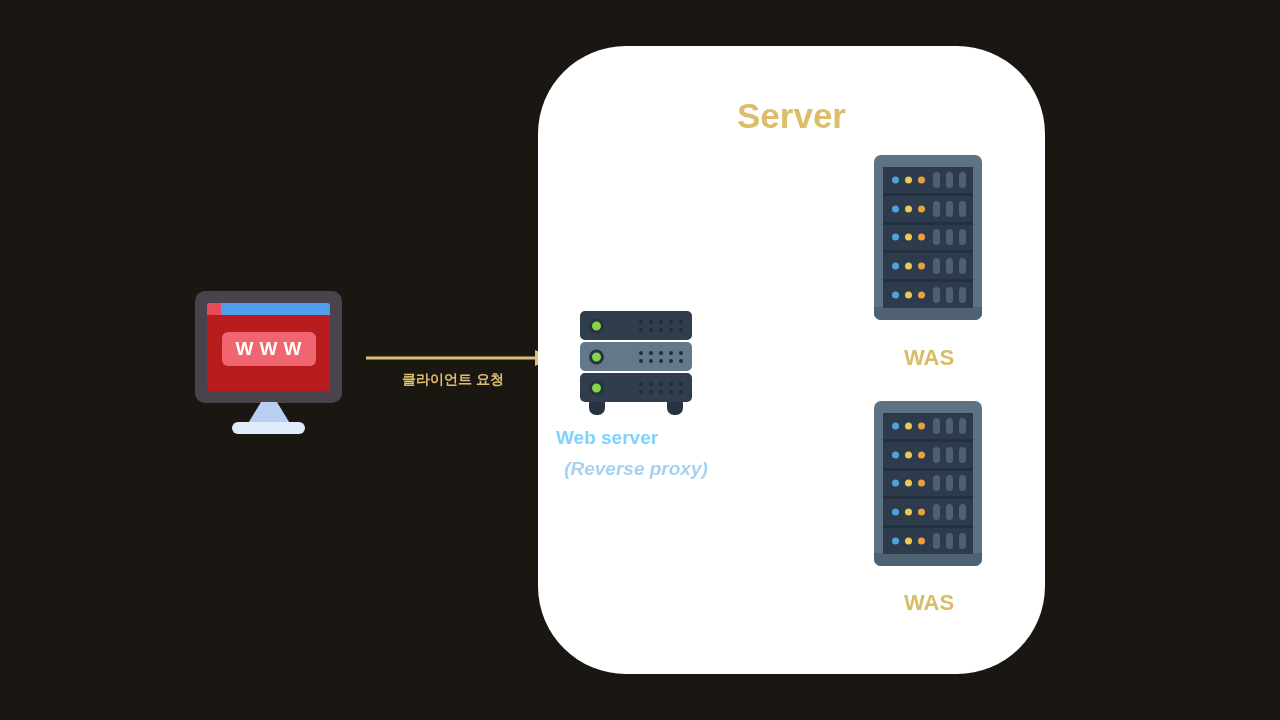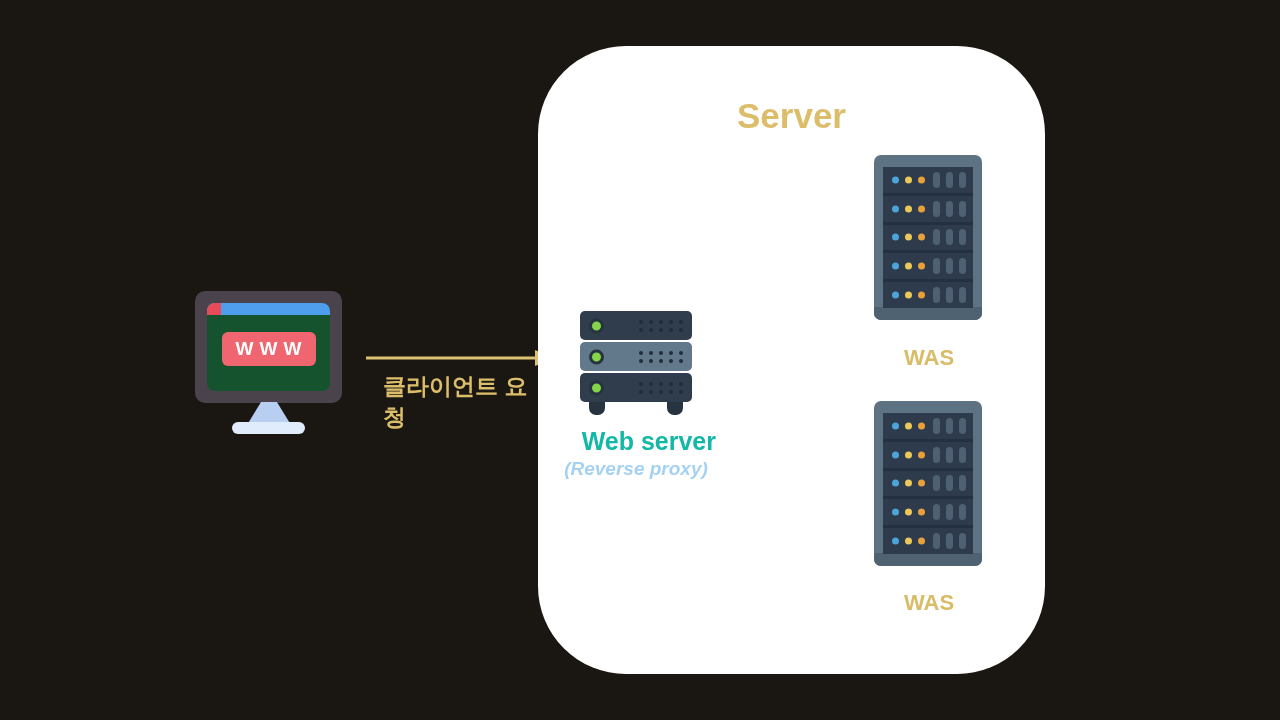--- a/index.html
+++ b/index.html
@@ -4,52 +4,52 @@
 <style>
   html,body{margin:0;padding:0;background:#1a1713;}
   .canvas{
     position:relative;width:1280px;height:720px;overflow:hidden;
     background:#1a1713;font-family:"Liberation Sans","DejaVu Sans",sans-serif;
   }
   
   .monitor-frame{position:absolute;left:195px;top:291px;width:147px;height:112px;
     background:#4b434b;border-radius:10px;}
   .monitor-screen{position:absolute;left:12px;top:12px;right:12px;bottom:12px;
-    background:#14532d;border-radius:8px;overflow:hidden;}
+    background:#b91c1c;border-radius:3px;overflow:hidden;}
   .browser-bar{position:absolute;left:0;top:0;right:0;height:12px;background:#4f9ded;}
   .browser-bar-red{position:absolute;left:0;top:0;width:14px;height:12px;background:#e84b58;}
   .www-box{position:absolute;left:50%;top:29px;transform:translateX(-50%);
     width:94px;height:34px;background:#ef6570;border-radius:6px;
     display:flex;align-items:center;justify-content:center;
     color:#ffffff;font-weight:bold;font-size:19px;letter-spacing:6px;padding-left:6px;box-sizing:border-box;}
   .stand-neck{position:absolute;left:247px;top:402px;width:44px;height:23px;background:#b9cff1;
     clip-path:polygon(32% 0,68% 0,100% 100%,0 100%);}
   .stand-base{position:absolute;left:232px;top:422px;width:73px;height:12px;background:#e0ebfb;border-radius:7px;}
   
   .arrow-layer{position:absolute;left:0;top:0;width:1280px;height:720px;pointer-events:none;}
-  .request-label{position:absolute;left:383px;top:371px;width:160px;
-    color:#dcbe6a;font-size:23px;font-weight:bold;}
+  .request-label{position:absolute;left:373px;top:371px;width:160px;text-align:center;
+    color:#dcbe6a;font-size:14px;font-weight:bold;}
   
   .server-panel{position:absolute;left:538px;top:46px;width:507px;height:628px;
     background:#ffffff;border-radius:88px;}
   .server-title{position:absolute;left:538px;top:80px;width:507px;text-align:center;
     color:#dcbe6a;font-size:35px;font-weight:bold;margin-top:16px;}
   
   .ws-stack{position:absolute;left:580px;top:311px;width:112px;height:104px;}
   .ws-unit{position:relative;height:29px;margin-bottom:2px;background:#2f3d4c;border-radius:5px;}
   .ws-unit.light{background:#62788b;}
   .ws-led{position:absolute;left:9px;top:50%;transform:translateY(-50%);
     width:9px;height:9px;border-radius:50%;background:#84d54a;border:3px solid #27333f;}
   .ws-dots{position:absolute;right:9px;top:50%;transform:translateY(-50%);
     display:grid;grid-template-columns:repeat(5,4px);gap:4px 6px;}
   .ws-dots span{width:4px;height:4px;border-radius:50%;background:#212d3a;}
   .ws-foot{position:absolute;top:91px;width:16px;height:13px;background:#27333f;border-radius:0 0 7px 7px;}
   .ws-foot.l{left:9px;} .ws-foot.r{right:9px;}
-  .ws-label{position:absolute;left:556px;top:427px;width:160px;text-align:right;
-    color:#14b8a6;font-size:25px;font-weight:bold;}
+  .ws-label{position:absolute;left:556px;top:427px;width:160px;text-align:left;
+    color:#7dd3fc;font-size:19px;font-weight:bold;}
   .rp-label{position:absolute;left:546px;top:458px;width:180px;text-align:center;
     color:#a5d2f2;font-size:19px;font-weight:bold;font-style:italic;}
   
   .rack{position:absolute;width:108px;height:165px;background:#5d7383;border-radius:7px;}
   .rack-bottom{position:absolute;left:0;right:0;bottom:0;height:13px;background:#4e6272;border-radius:0 0 7px 7px;}
   .rack-inner{position:absolute;left:9px;right:9px;top:12px;height:141px;background:#2d3b4d;
     display:flex;flex-direction:column;}
   .rack-slot{position:relative;flex:1;border-bottom:3px solid #223040;}
   .rack-slot:last-child{border-bottom:none;}
   .slot-dots{position:absolute;left:9px;top:50%;transform:translateY(-50%);display:flex;gap:6px;}

